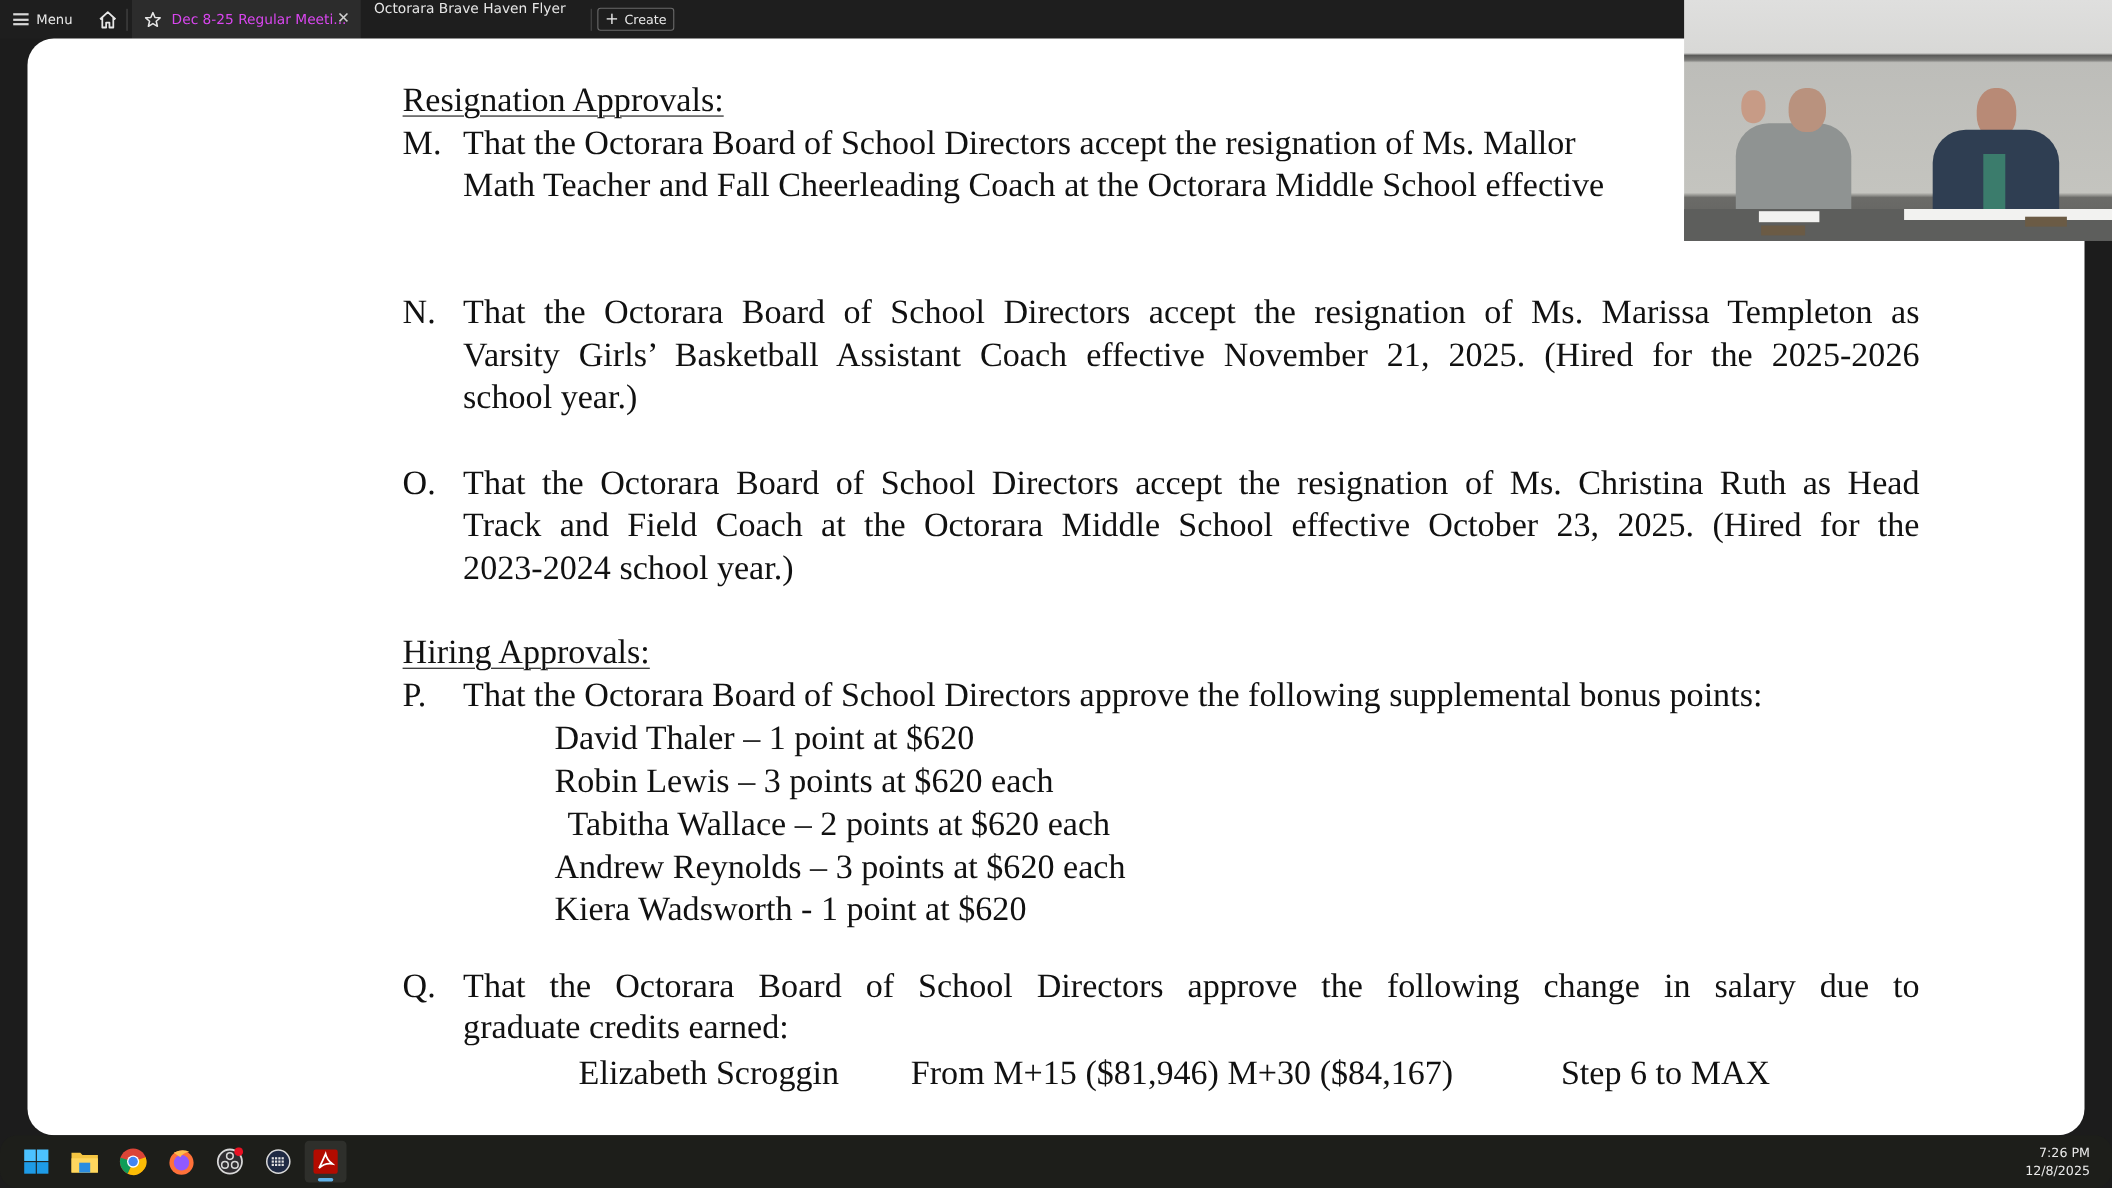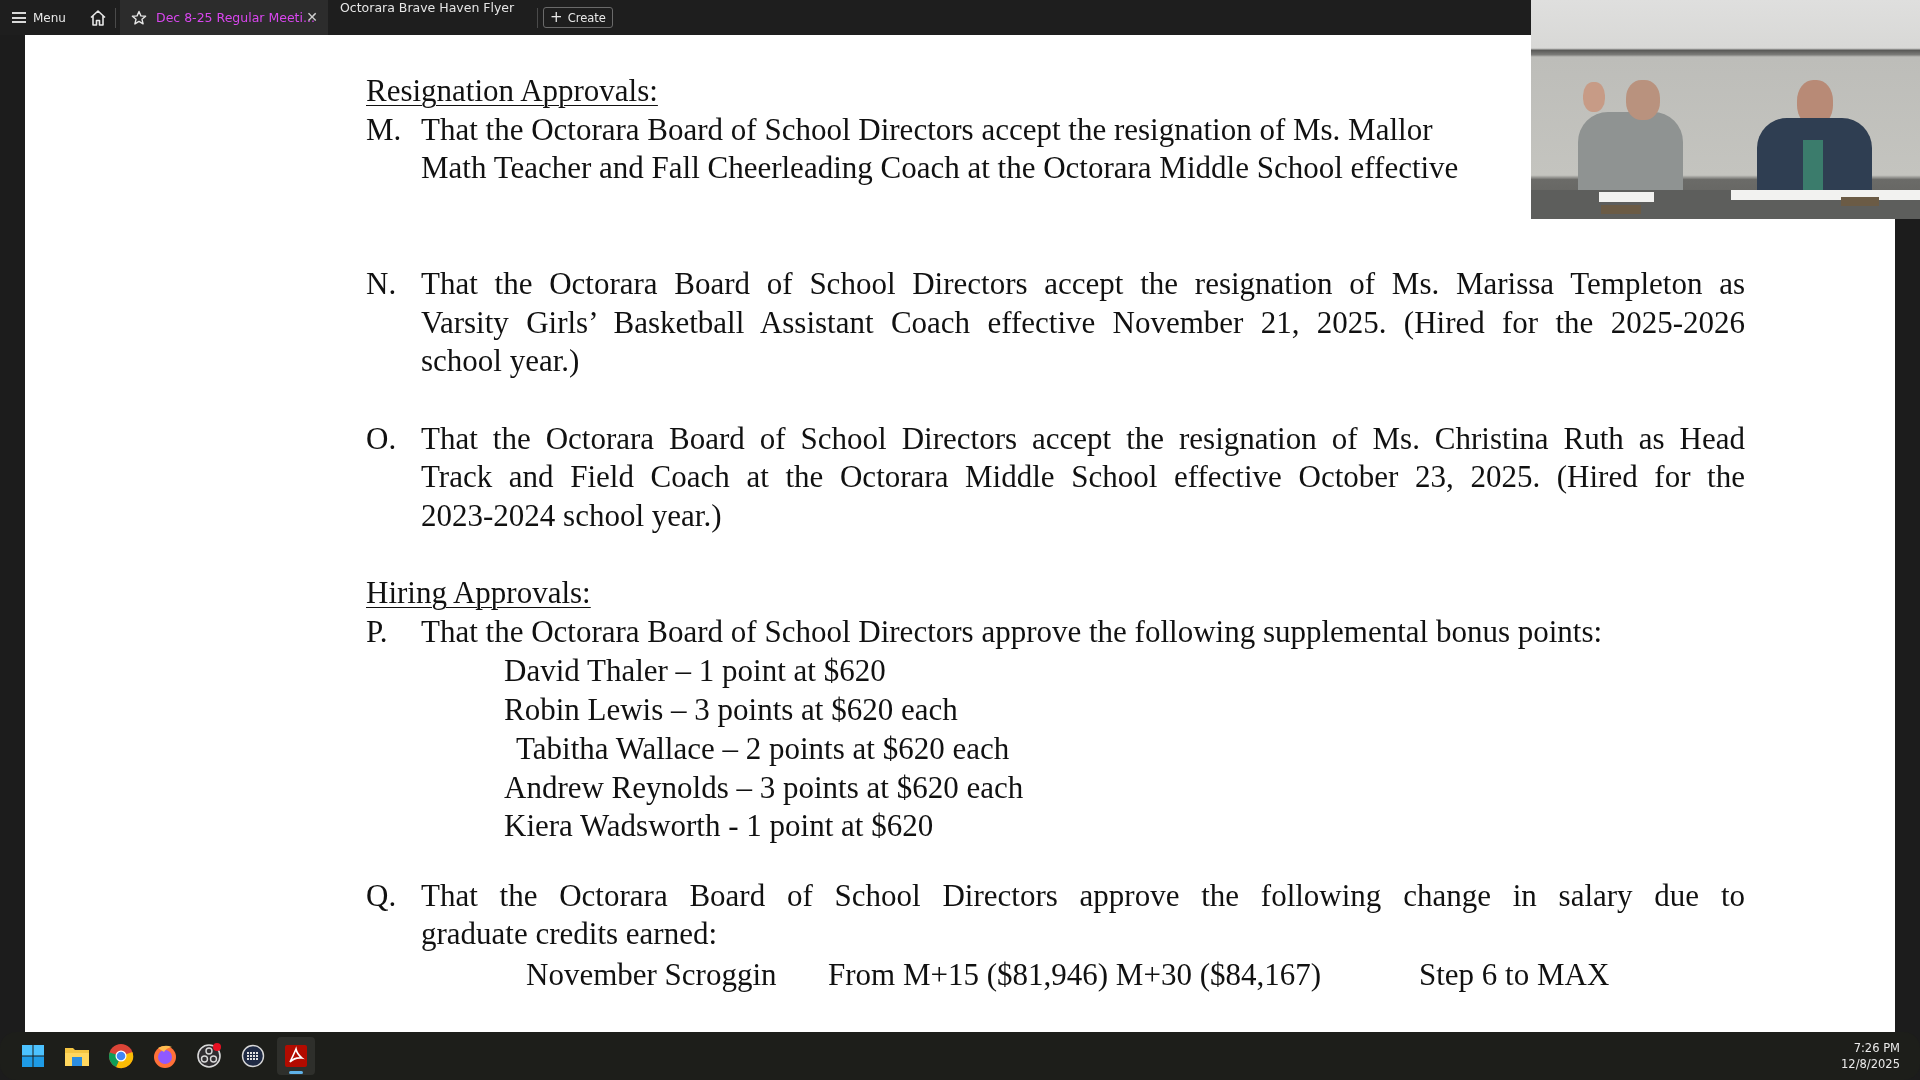--- a/index.html
+++ b/index.html
@@ -31,20 +31,21 @@
       border: 1px solid #6a6a6a; border-radius: 3px; box-sizing: border-box;
       display: flex; align-items: center; justify-content: center; gap: 5px;
       font-size: 11.5px; color: #e8e8e8; cursor: pointer;
     }
     .create-btn .plus { font-size: 15px; line-height: 1; }
 
     
     .page {
       position: absolute; left: 25px; top: 35px; width: 1870px; height: 997px;
       background: #ffffff;
+      border-radius: 24px;
     }
     .doc { position: absolute; left: 0; top: 0; width: 100%; height: 100%;
       font-family: "Liberation Serif", "DejaVu Serif", serif; font-size: 31px; color: #111; }
     .doc .line { position: absolute; white-space: nowrap; line-height: 1; }
     .doc .u { text-decoration: underline; text-decoration-thickness: 1px; text-underline-offset: 4px; }
     .doc .just { white-space: normal; text-align: justify; text-align-last: justify; }
 
     
     .video {
       position: absolute; left: 1531px; top: 0; width: 389px; height: 219px;
@@ -127,21 +128,21 @@
     <div class="line" style="left:396px; top:581px">That the Octorara Board of School Directors approve the following supplemental bonus points:</div>
     <div class="line" style="left:479px; top:620px">David Thaler – 1 point at $620</div>
     <div class="line" style="left:479px; top:659px">Robin Lewis – 3 points at $620 each</div>
     <div class="line" style="left:491px; top:698px">Tabitha Wallace – 2 points at $620 each</div>
     <div class="line" style="left:479px; top:737px">Andrew Reynolds – 3 points at $620 each</div>
     <div class="line" style="left:479px; top:775px">Kiera Wadsworth - 1 point at $620</div>
 
     <div class="line" style="left:341px; top:845px">Q.</div>
     <div class="line just" style="left:396px; top:845px; width:1324px">That the Octorara Board of School Directors approve the following change in salary due to</div>
     <div class="line" style="left:396px; top:883px">graduate credits earned:</div>
-    <div class="line" style="left:501px; top:924px">November Scroggin</div>
+    <div class="line" style="left:501px; top:924px">Elizabeth Scroggin</div>
     <div class="line" style="left:803px; top:924px">From M+15 ($81,946) M+30 ($84,167)</div>
     <div class="line" style="left:1394px; top:924px">Step 6 to MAX</div>
   </div>
 </div>
 
 <div class="video">
 
   <div class="person" style="left:52px; top:82px; width:22px; height:30px; background:#c79b86; border-radius:45%;"></div>
   <div class="person" style="left:47px; top:112px; width:105px; height:80px; background:#8f9392; border-radius:30px 30px 0 0;"></div>
   <div class="person" style="left:95px; top:80px; width:34px; height:40px; background:#b9927e; border-radius:45%;"></div>

